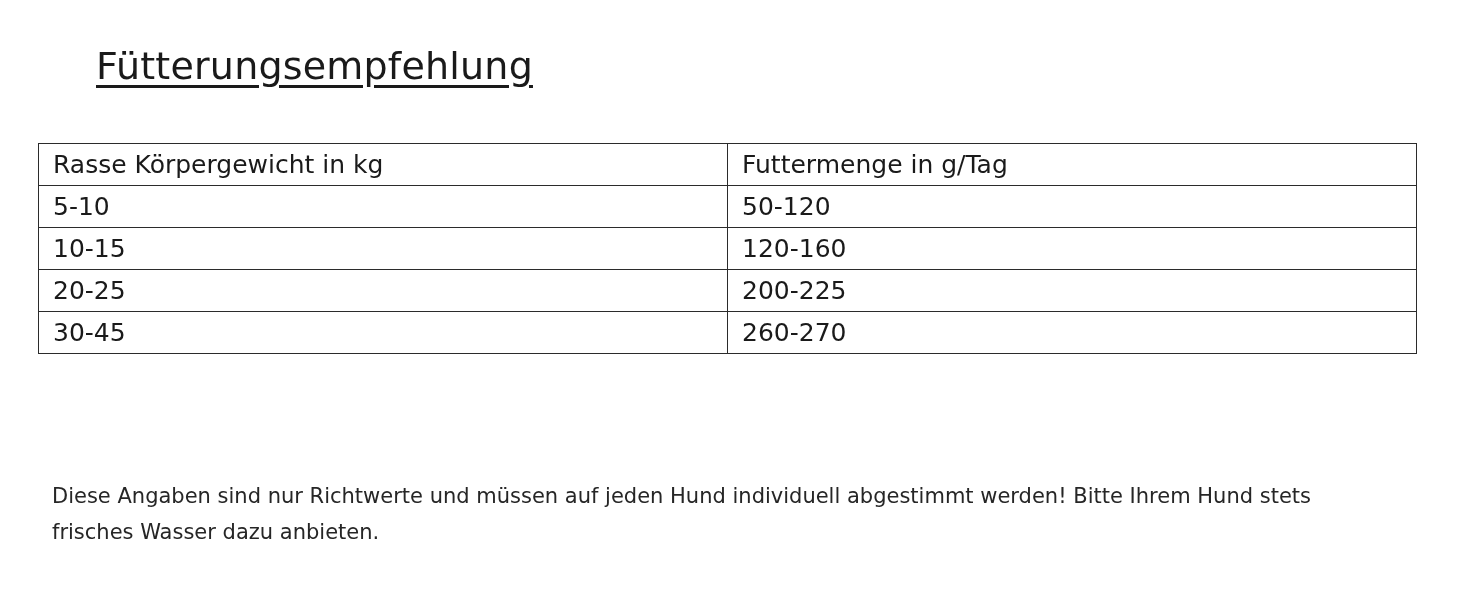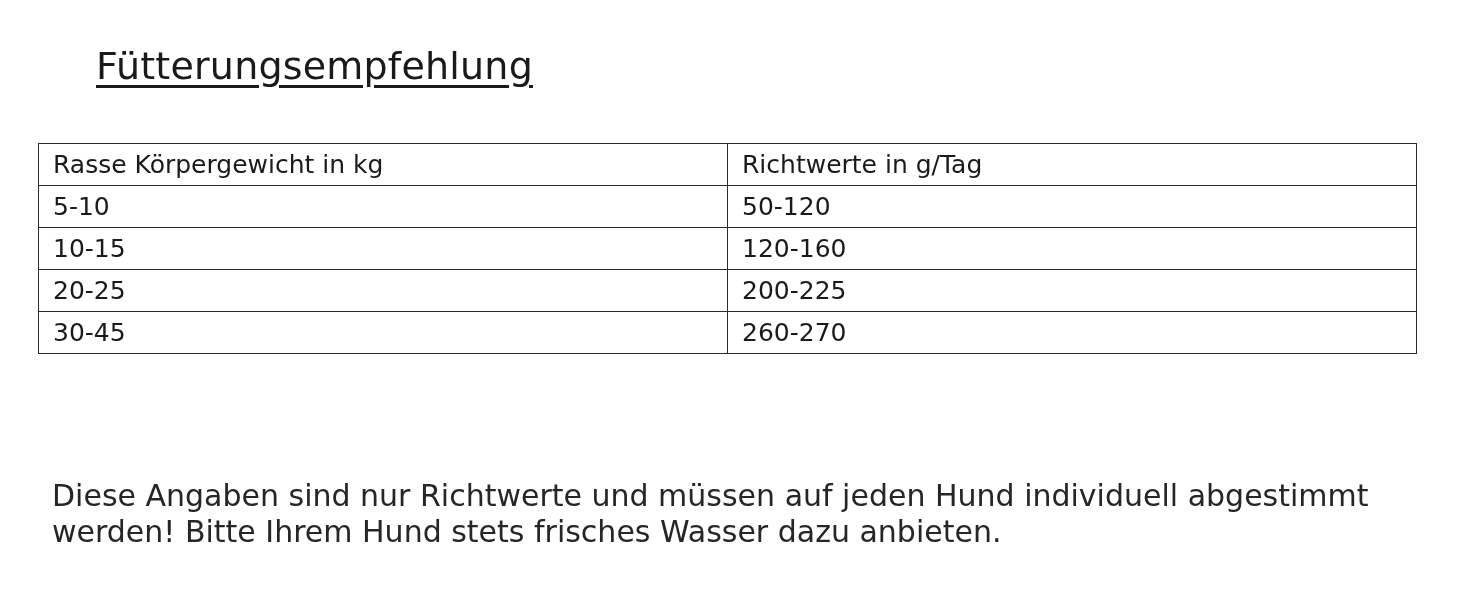--- a/index.html
+++ b/index.html
@@ -57,41 +57,41 @@
     white-space: nowrap;
     overflow: hidden;
   }
   table.feed-table col.c1 { width: 689px; }
   table.feed-table col.c2 { width: 689px; }
   .note {
     position: absolute;
     left: 52px;
     top: 478px;
     width: 1340px;
-    font-size: 30px;
+    font-size: 21px;
     line-height: 36px;
     color: #262626;
   }
 </style>
 </head>
 <body>
 
 <div class="page">
 
   <div class="title">Fütterungsempfehlung</div>
 
   <table class="feed-table">
     <colgroup>
       <col class="c1">
       <col class="c2">
     </colgroup>
     <tbody>
       <tr>
         <td>Rasse Körpergewicht in kg</td>
-        <td>Richtwerte in g/Tag</td>
+        <td>Futtermenge in g/Tag</td>
       </tr>
       <tr>
         <td>5-10</td>
         <td>50-120</td>
       </tr>
       <tr>
         <td>10-15</td>
         <td>120-160</td>
       </tr>
       <tr>

